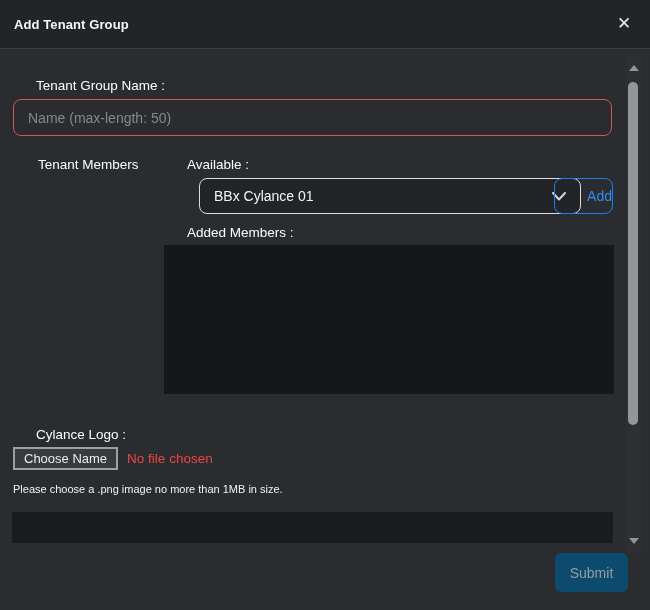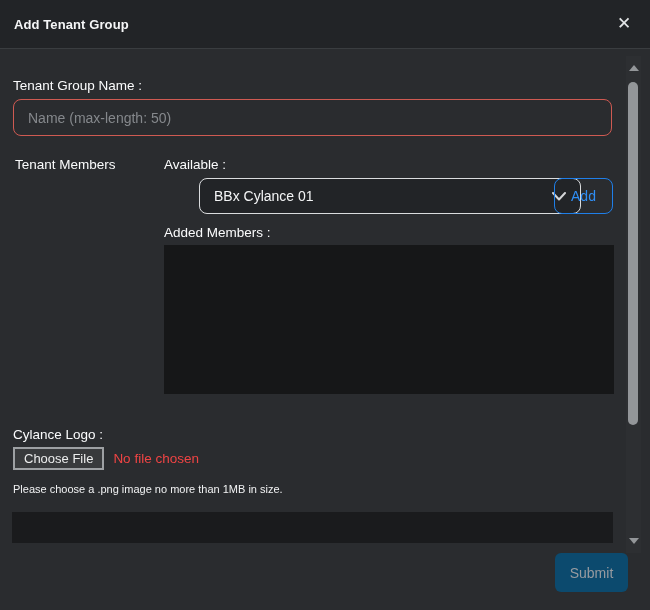--- a/index.html
+++ b/index.html
@@ -27,21 +27,21 @@
   }
   .close-btn {
     position: absolute; right: 12px; top: 9px;
     width: 28px; height: 28px;
     display: flex; align-items: center; justify-content: center;
     font-size: 17px; font-weight: 400; color: #e3e5e7;
     cursor: pointer; background: transparent; border: none;
   }
 
   
-  .lbl { position: absolute; font-size: 13.5px; color: #fbfcfd; white-space: nowrap; }
+  .lbl { position: absolute; font-size: 13.5px; color: #fbfcfd; white-space: nowrap; margin-left: 23px; }
 
   
   .name-input {
     position: absolute; left: 13px; top: 99px; width: 599px; height: 37px;
     background: transparent;
     border: 1px solid #cf5a52;
     border-radius: 8px;
     color: #f2f3f4;
     font-family: "Liberation Sans", sans-serif;
     font-size: 14px;
@@ -69,20 +69,21 @@
 
   .add-btn {
     position: absolute; left: 554px; top: 178px; width: 59px; height: 36px;
     background: transparent;
     border: 1px solid #1f7fe9;
     border-radius: 8px;
     color: #2f8ef5;
     font-family: "Liberation Sans", sans-serif;
     font-size: 14px;
     cursor: pointer;
+    text-align: right;
   }
 
   .members-box {
     position: absolute; left: 164px; top: 245px; width: 450px; height: 149px;
     background: #161718;
   }
 
   
   .file-row {
     position: absolute; left: 13px; top: 446px; height: 24px;
@@ -172,21 +173,21 @@
     </span>
   </div>
 
   <button class="add-btn">Add</button>
 
   <div class="lbl" style="left:164px; top:225px;">Added Members :</div>
   <div class="members-box"></div>
 
   <div class="lbl" style="left:13px; top:427px;">Cylance Logo :</div>
   <div class="file-row">
-    <span class="choose-file-btn">Choose File</span>
+    <span class="choose-file-btn">Choose Name</span>
     <span class="file-status">No file chosen</span>
   </div>
   <div class="hint-text">Please choose a .png image no more than 1MB in size.</div>
 
   <div class="bottom-box"></div>
 
   <button class="submit-btn" disabled="">Submit</button>
 
   <div class="scrollbar">
     <div class="scroll-up-arrow"></div>

